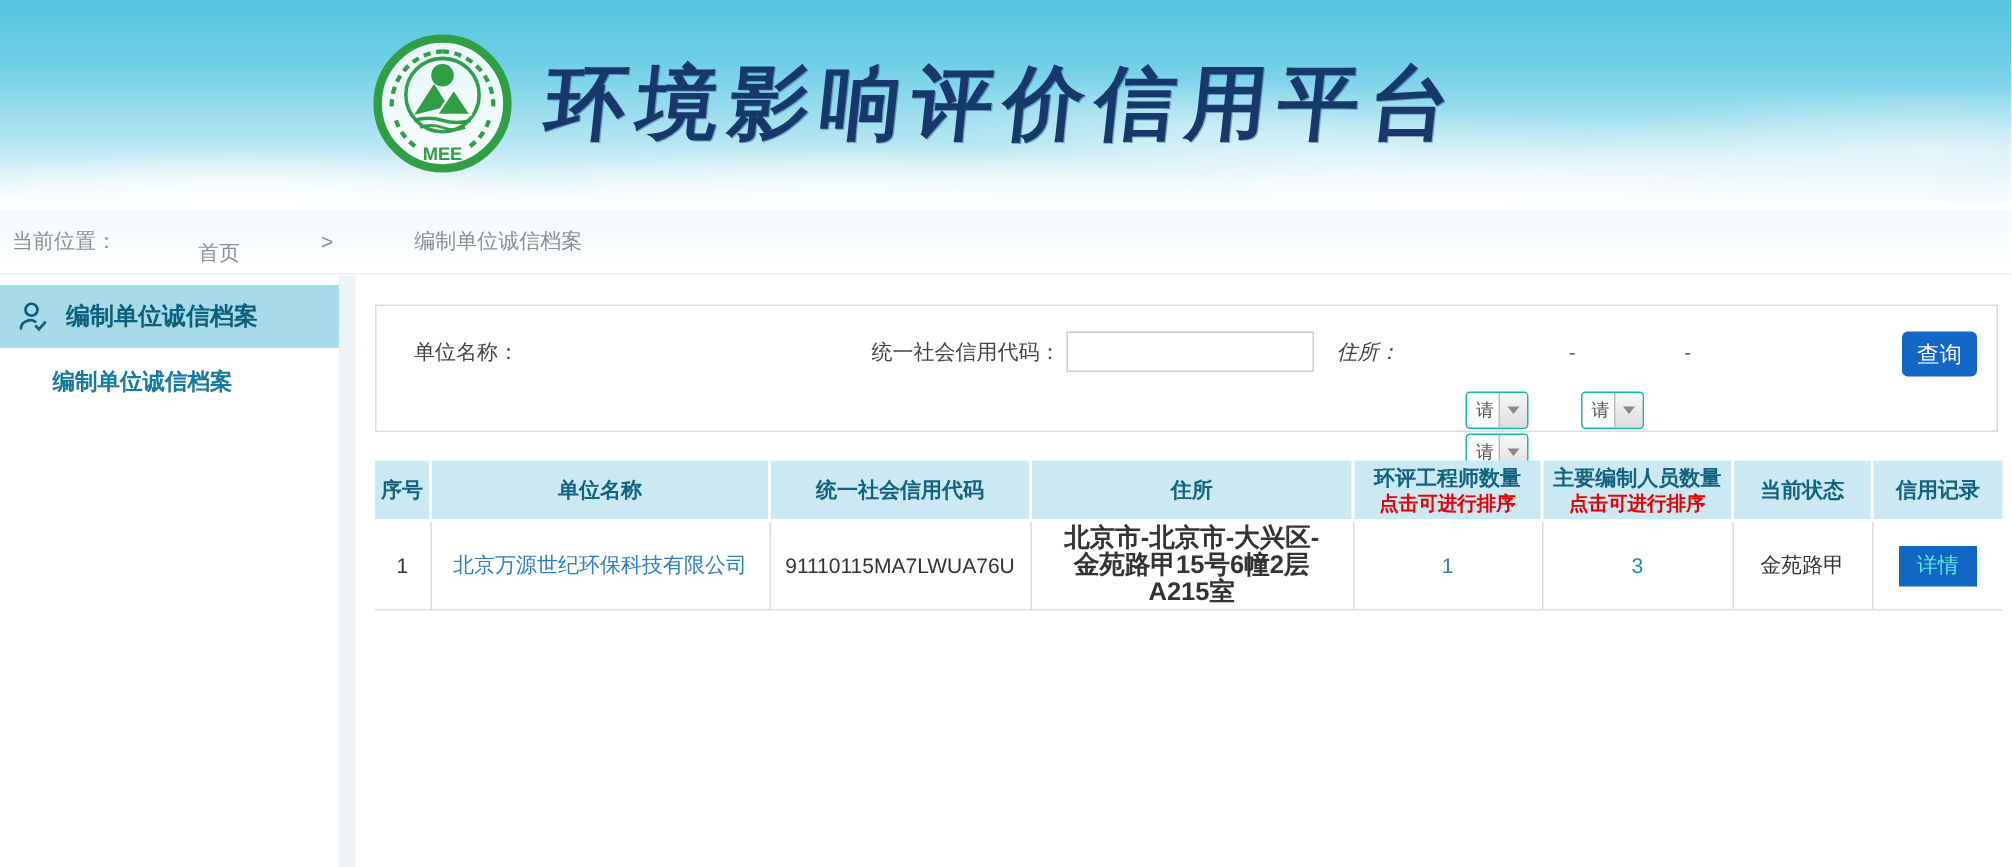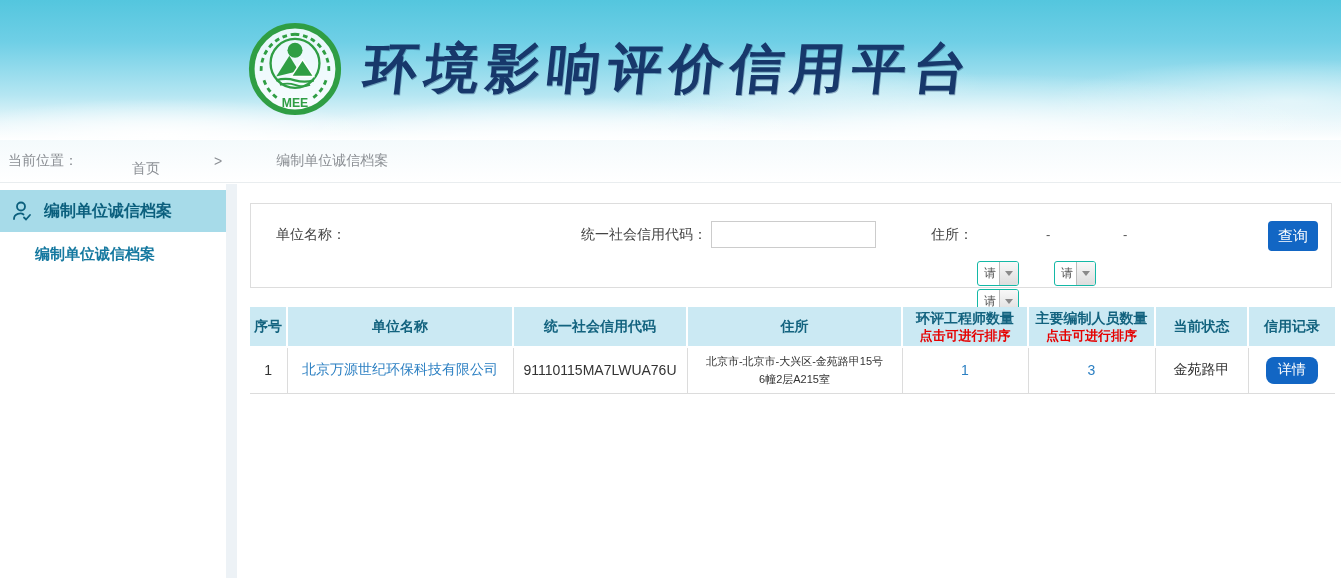--- a/index.html
+++ b/index.html
@@ -87,23 +87,23 @@
     line-height:17px;
   }
   .result-table th:first-child { border-left:none; }
   .result-table td {
     height:46px; text-align:center; vertical-align:middle; color:#333;
     border-left:1px solid #dcdcdc; border-bottom:1px solid #dcdcdc; background:#fff;
   }
   .result-table td:first-child { border-left:none; }
   .th-sort { color:#e60000; font-size:13px; }
   .cell-link { color:#2b7fc2; cursor:pointer; text-decoration:none; }
-  .addr-cell { font-size:11px; line-height:18px; padding:2px 16px; }
+  .addr-cell { font-size:17px; line-height:18px; padding:2px 16px;font-weight:bold; }
   .detail-btn {
-    width:52px; height:27px; background:#1266c4; color:#ffffff; border:none; border-radius:8px;
+    width:52px; height:27px; background:#1266c4; color:#5eead4; border:none; border-radius:0;
     font-size:14px; cursor:pointer; font-family:inherit;
   }
 </style>
 </head>
 <body>
 
 <div class="site-header">
   <div class="header-inner">
     <svg class="logo" viewBox="0 0 100 100">
       <circle cx="50" cy="50" r="46" fill="#ffffff" fill-opacity="0.85" stroke="#2f9e44" stroke-width="6"></circle>
@@ -146,21 +146,21 @@
   </div>
 </div>
 <div class="side-rule"></div>
 
 <div class="search-panel">
   <span class="sp-label" style="left:20px; top:17px; width:75px; text-align:right;">单位名称：</span>
 
   <span class="sp-label" style="left:330px; top:17px; width:125px; text-align:right;">统一社会信用代码：</span>
   <input class="sp-input" style="left: 460px; top: 17px; width: 165px;" type="text" value="">
 
-  <span class="sp-label" style="left:676px; top:17px; width:46px; text-align:right;">住所：</span>
+  <span class="sp-label" style="left:640px; top:17px; width:46px; font-style:italic;">住所：</span>
 
   <div class="combo" style="left:726px; top:18px;">
     <span class="combo-text">请选择</span>
     <span class="combo-btn">
         <span class="combo-arrow"></span>
       </span>
   </div>
   <span class="sp-dash" style="left:795px; top:17px;">-</span>
   <div class="combo" style="left:803px; top:18px;">
     <span class="combo-text">请选择</span>

